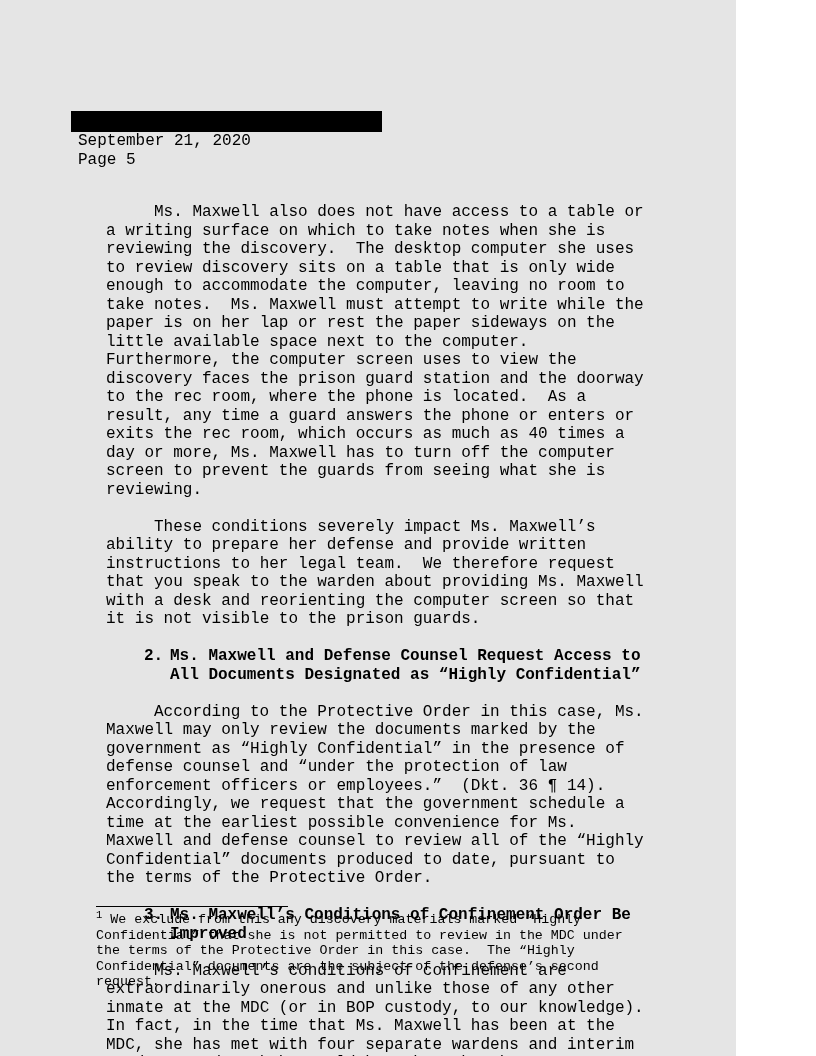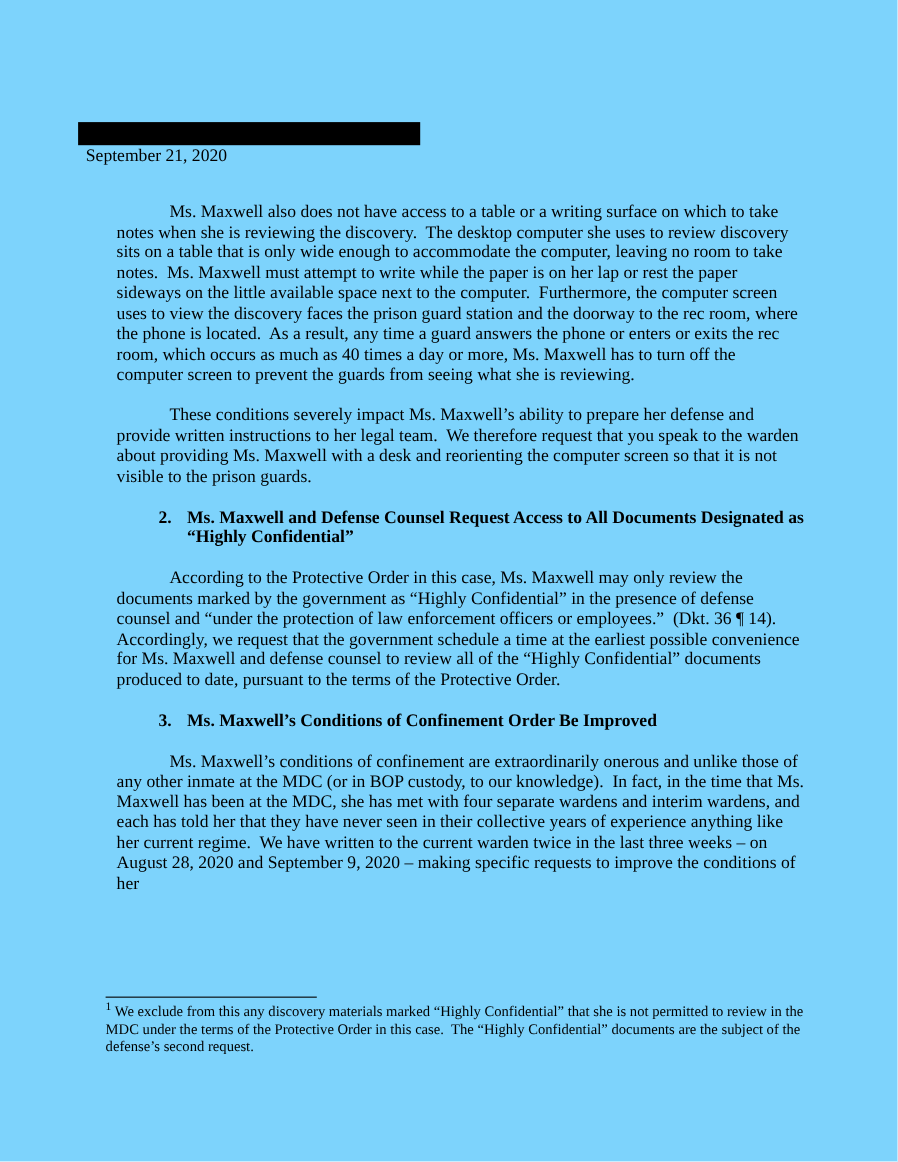--- a/index.html
+++ b/index.html
@@ -1,23 +1,23 @@
 <!DOCTYPE html>
 <html><head>
 <meta charset="utf-8">
 <style>
   * { box-sizing: border-box; }
   html, body { margin: 0; padding: 0; background: #ffffff; }
   .page {
     position: relative;
-    width: 816px;
+    width: 736px;
     height: 1056px;
-    background: #7dd3fc;
+    background: #e5e5e5;
     color: #000000;
-    font-family: Liberation Serif, serif;
+    font-family: Liberation Mono, monospace;
     font-size: 16px;
     line-height: 18.5px;
     overflow: hidden;
   }
   .header { padding: 111px 0 0 71px; }
   .redaction-bar { width: 311px; height: 21px; background: #000000; }
   .header-line { margin-left: 7px; line-height: 19px; white-space: pre-wrap; }
   .letter-body { margin: 33px 85px 0 96px; }
   .letter-body p { margin: 0 0 18.5px 0; white-space: pre-wrap; }
   p.indent { text-indent: 48px; margin-left: 10px; }
@@ -50,20 +50,21 @@
   .fn-text { white-space: pre-wrap; }
 </style>
 </head>
 <body>
 
 <div class="page">
 
   <div class="header">
     <div class="redaction-bar"></div>
     <div class="header-line">September 21, 2020</div>
+    <div class="header-line">Page 5</div>
   </div>
 
   <div class="letter-body">
 
 
     <p class="indent">Ms. Maxwell also does not have access to a table or a writing surface on which to take notes when she is reviewing the discovery.  The desktop computer she uses to review discovery sits on a table that is only wide enough to accommodate the computer, leaving no room to take notes.  Ms. Maxwell must attempt to write while the paper is on her lap or rest the paper sideways on the little available space next to the computer.  Furthermore, the computer screen uses to view the discovery faces the prison guard station and the doorway to the rec room, where the phone is located.  As a result, any time a guard answers the phone or enters or exits the rec room, which occurs as much as 40 times a day or more, Ms. Maxwell has to turn off the computer screen to prevent the guards from seeing what she is reviewing.</p>
 
     <p class="indent">These conditions severely impact Ms. Maxwell’s ability to prepare her defense and provide written instructions to her legal team.  We therefore request that you speak to the warden about providing Ms. Maxwell with a desk and reorienting the computer screen so that it is not visible to the prison guards.</p>
 
     <div class="heading">

